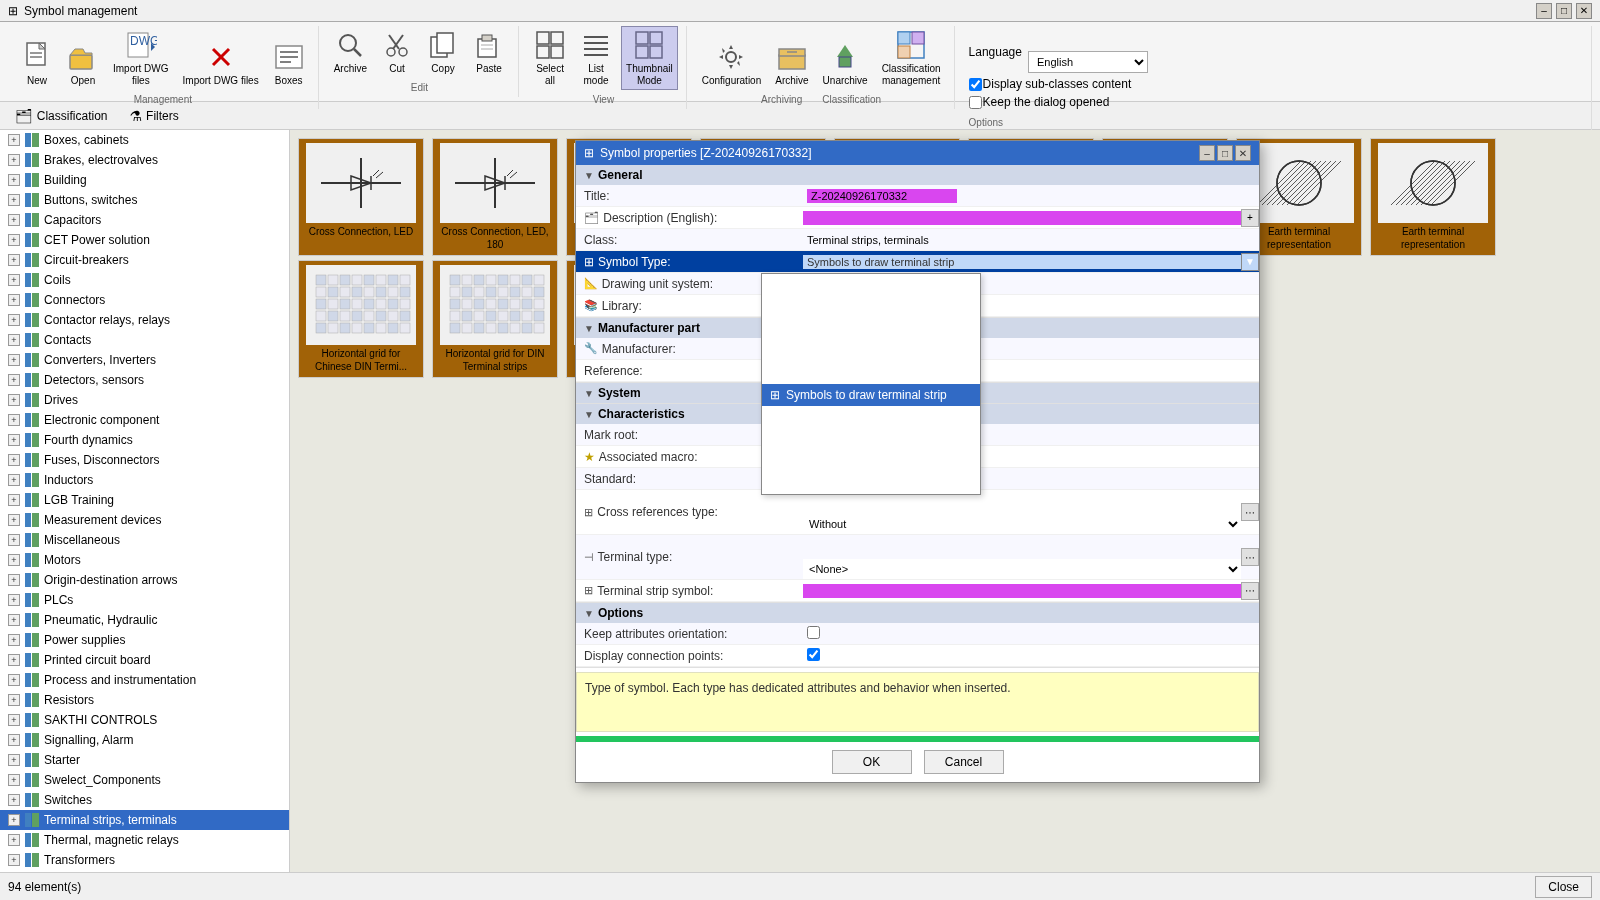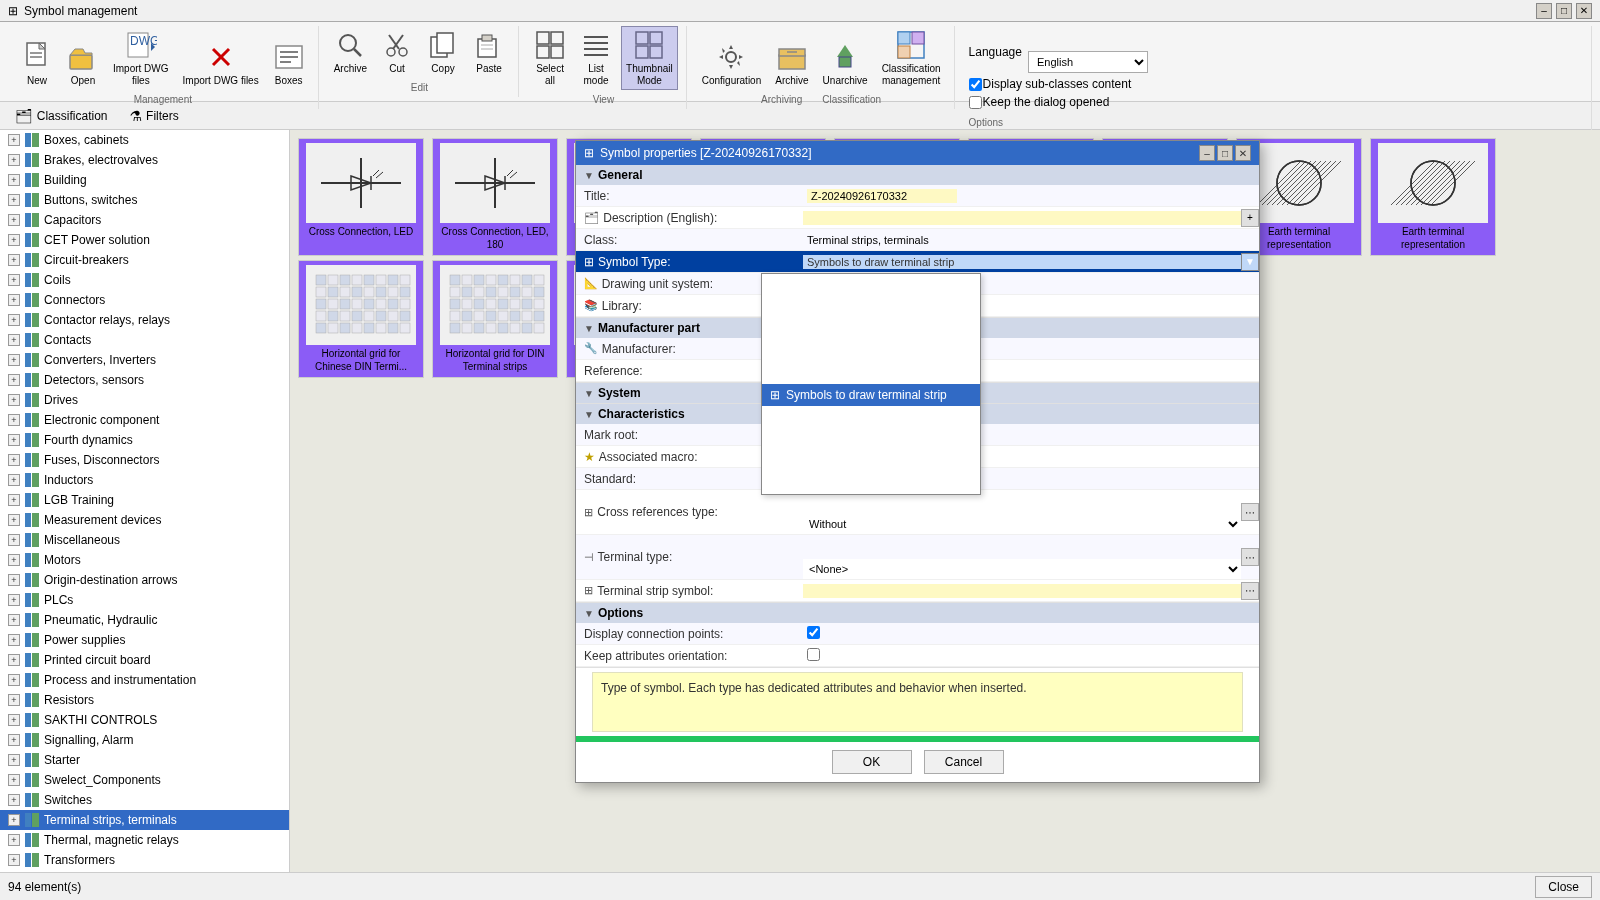--- a/index.html
+++ b/index.html
@@ -136,21 +136,21 @@
 
     
     .thumbnails-grid {
       display: grid;
       grid-template-columns: repeat(auto-fill, 130px);
       gap: 4px;
       padding: 8px;
     }
     .thumb-item {
       width: 126px;
-      background: #8b5cf6;
+      background: #a16207;
       border: 1px solid #ccc;
       display: flex;
       flex-direction: column;
       align-items: center;
       padding: 4px;
       cursor: pointer;
     }
     .thumb-canvas {
       width: 110px;
       height: 80px;
@@ -226,21 +226,21 @@
       gap: 4px;
     }
     .form-value {
       flex: 1;
       padding: 2px 4px;
       font-size: 11px;
     }
     .form-input {
       flex: 1;
       border: none;
-      background: #fef9c3;
+      background: #d946ef;
       padding: 1px 4px;
       font-size: 11px;
       outline: none;
     }
     .form-select {
       flex: 1;
       border: none;
       background: white;
       padding: 1px 2px;
       font-size: 11px;
@@ -280,21 +280,21 @@
     }
     .dropdown-item.selected { background: #316ac5; color: white; }
 
     
     .desc-area {
       background: #ffffc0;
       padding: 8px;
       min-height: 60px;
       font-size: 11px;
       color: #333;
-      margin: 4px 16px;
+      margin: 4px 0;
       border: 1px solid #e0e0c0;
     }
 
     
     .dialog-footer {
       display: flex;
       justify-content: center;
       gap: 12px;
       padding: 8px;
       border-top: 6px solid #22c55e;
@@ -1435,32 +1435,32 @@
             </div>
           </div>
 
           <div class="form-section">
             <div class="section-header">
               <span class="section-toggle">▼</span>
               <span>Options</span>
             </div>
             <div class="form-row">
               <div class="form-label">
+                <span>Keep attributes orientation:</span>
+              </div>
+              <div class="form-value">
+                <input type="checkbox" style="">
+              </div>
+            </div>
+            <div class="form-row">
+              <div class="form-label">
                 <span>Display connection points:</span>
               </div>
               <div class="form-value">
                 <input type="checkbox" checked="" style="">
-              </div>
-            </div>
-            <div class="form-row">
-              <div class="form-label">
-                <span>Keep attributes orientation:</span>
-              </div>
-              <div class="form-value">
-                <input type="checkbox" style="">
               </div>
             </div>
           </div>
         </div>
 
         <div class="desc-area">
           <span>Type of symbol. Each type has dedicated attributes and behavior when inserted.</span>
         </div>
 
         <div class="dialog-footer">

